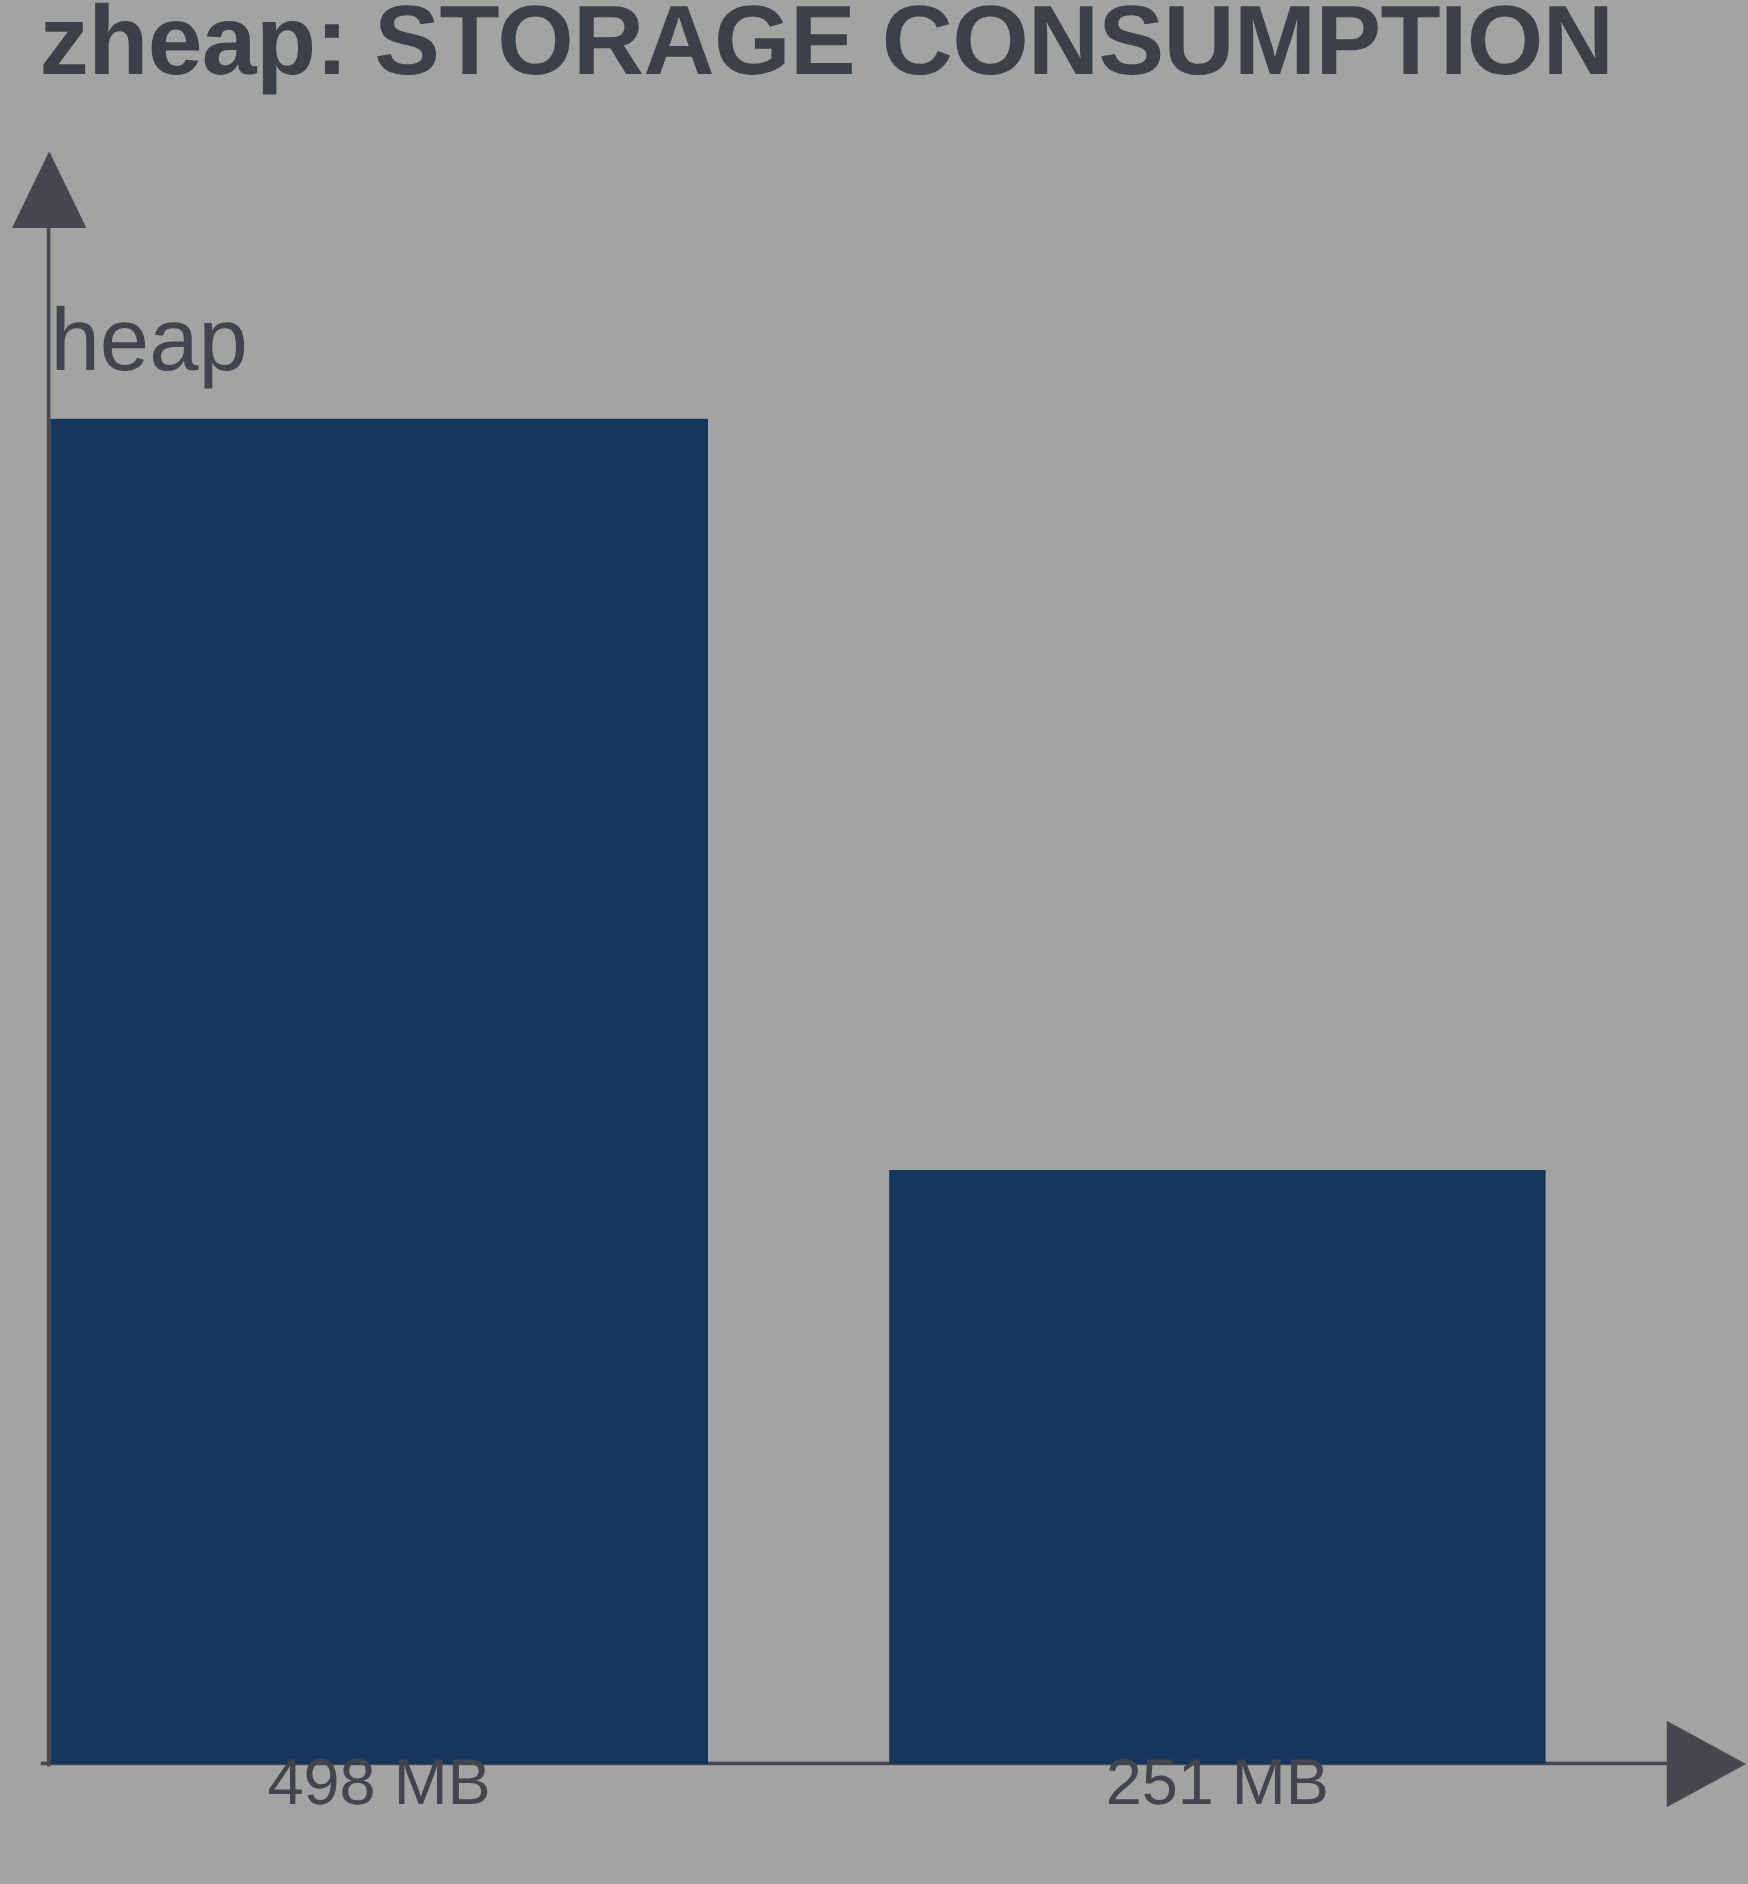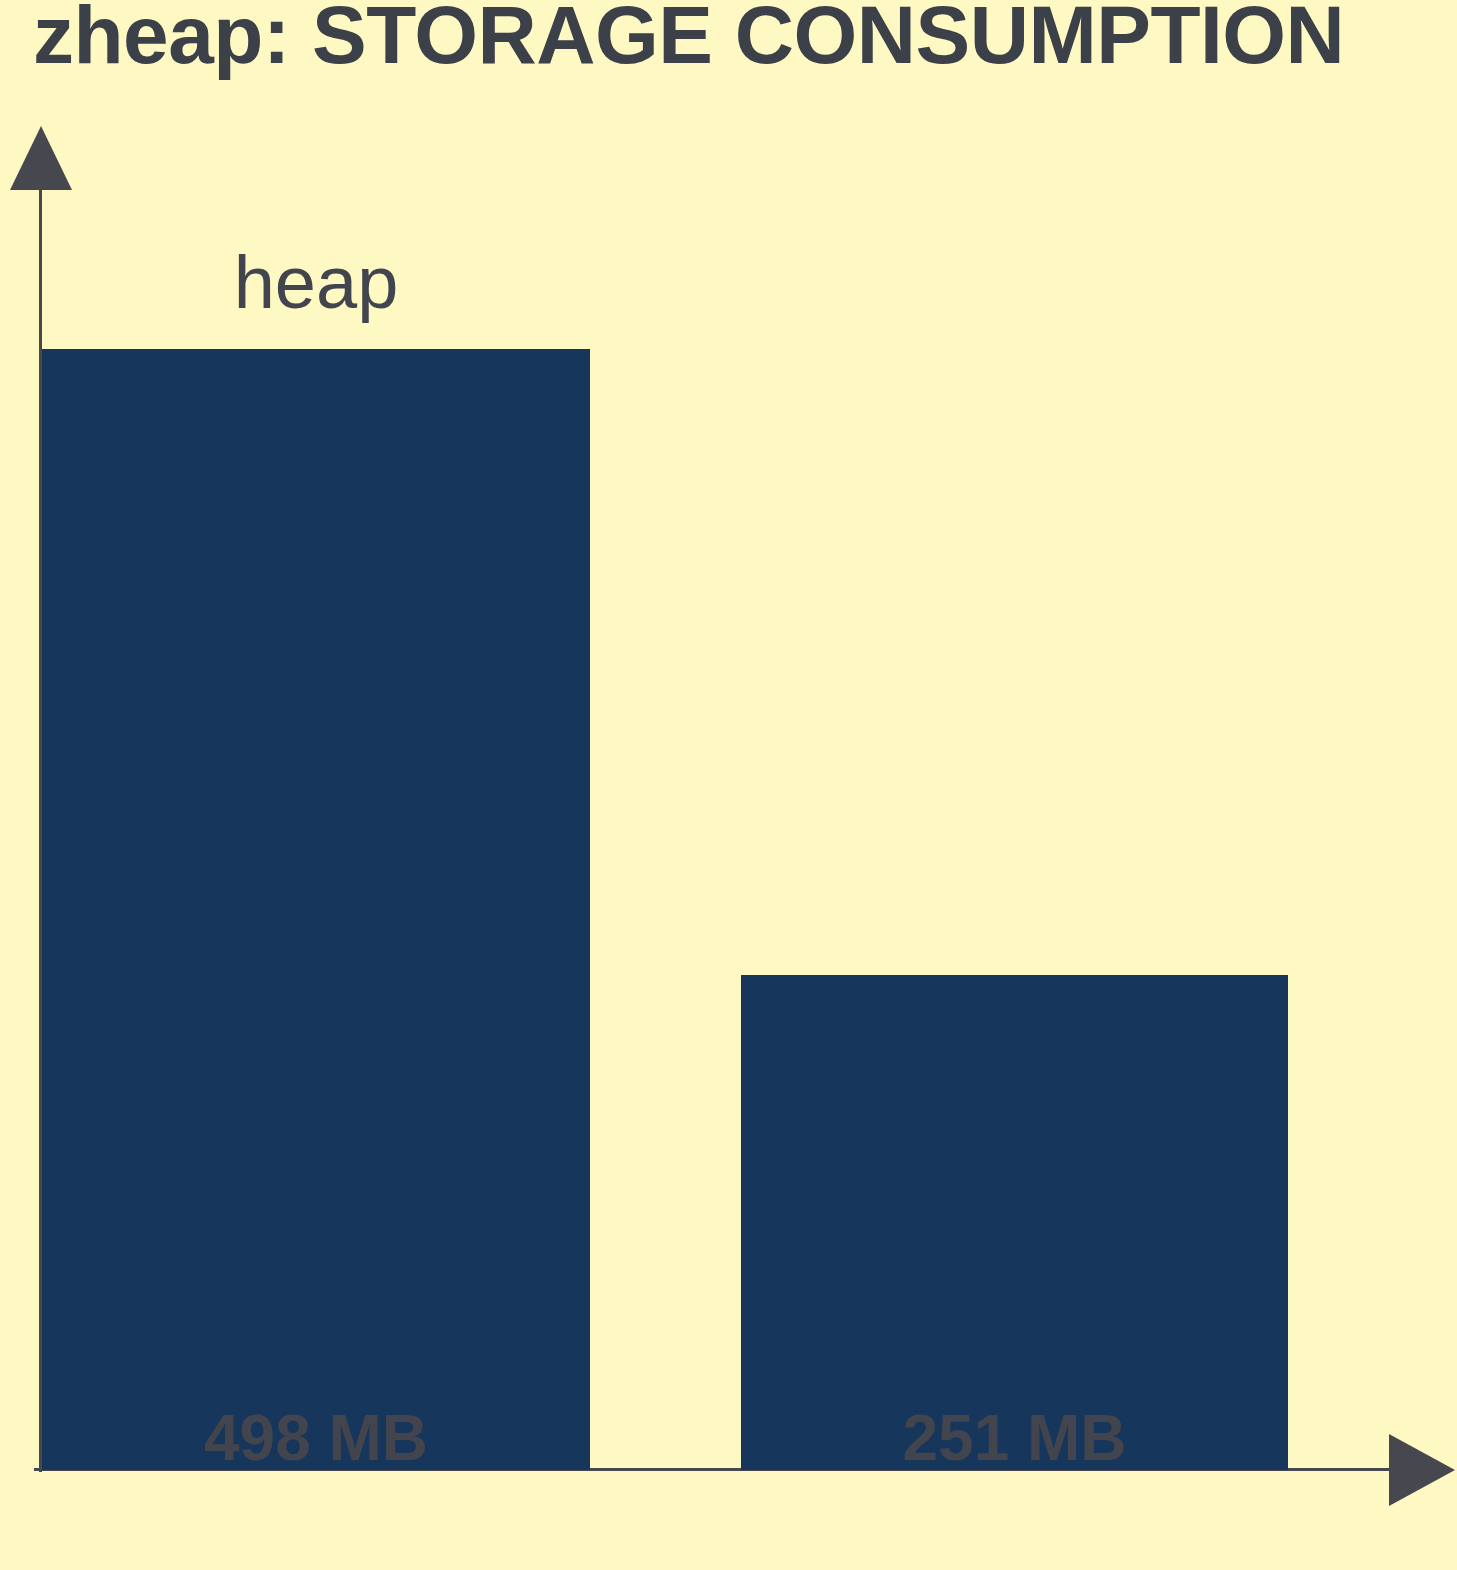--- a/index.html
+++ b/index.html
@@ -88,58 +88,58 @@
     height: 495px;
   }
 
   
   .bar-name {
     position: absolute;
     font-size: 74px;
     font-weight: normal;
     color: #42454e;
     line-height: 1;
-    text-align: center;
+    text-align: left;
     white-space: nowrap;
   }
   #label-heap {
     left: 42px;
     width: 548px;
     top: 246px;
   }
   #label-zheap {
     left: 741px;
     width: 547px;
     top: 872px;
   }
 
   
   .bar-value {
     position: absolute;
-    top: 1406px;
-    font-size: 64px;
-    font-weight: bold;
+    top: 1458px;
+    font-size: 54px;
+    font-weight: normal;
     color: #42454e;
     line-height: 1;
     text-align: center;
     white-space: nowrap;
   }
   #value-heap {
     left: 42px;
     width: 548px;
   }
   #value-zheap {
     left: 741px;
     width: 547px;
   }
 </style>
 </head>
 <body>
 
-<div id="canvas" style="background: #fef9c3;">
+<div id="canvas" style="background: #a3a3a3;">
 
   <div id="chart-title" style="color: rgb(60, 64, 73);">zheap: STORAGE CONSUMPTION</div>
 
   <div id="y-axis-arrow" style="border-bottom-color: rgb(70, 71, 79);"></div>
   <div id="y-axis-line" class="axis-line" style="background: rgb(70, 71, 79);"></div>
 
   <div id="x-axis-line" class="axis-line" style="background: rgb(70, 71, 79);"></div>
   <div id="x-axis-arrow" style="border-left-color: rgb(70, 71, 79);"></div>
 
   <div id="bar-heap" class="bar" style="background: rgb(23, 54, 91);"></div>

